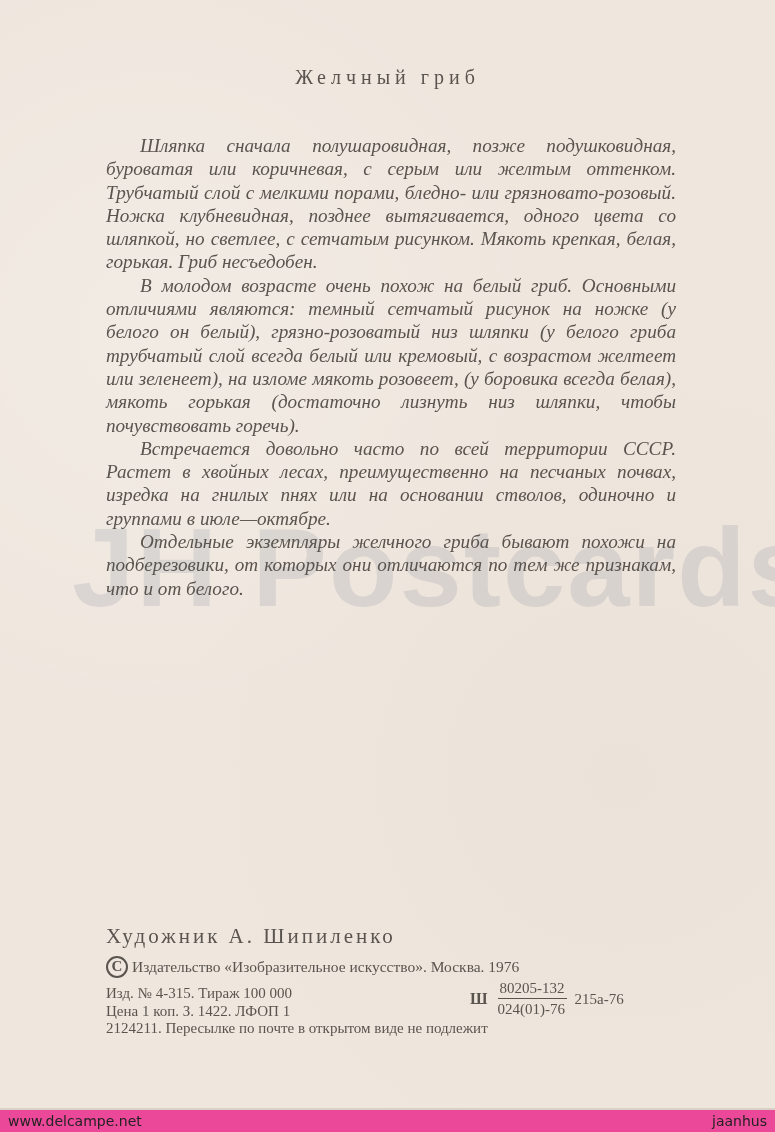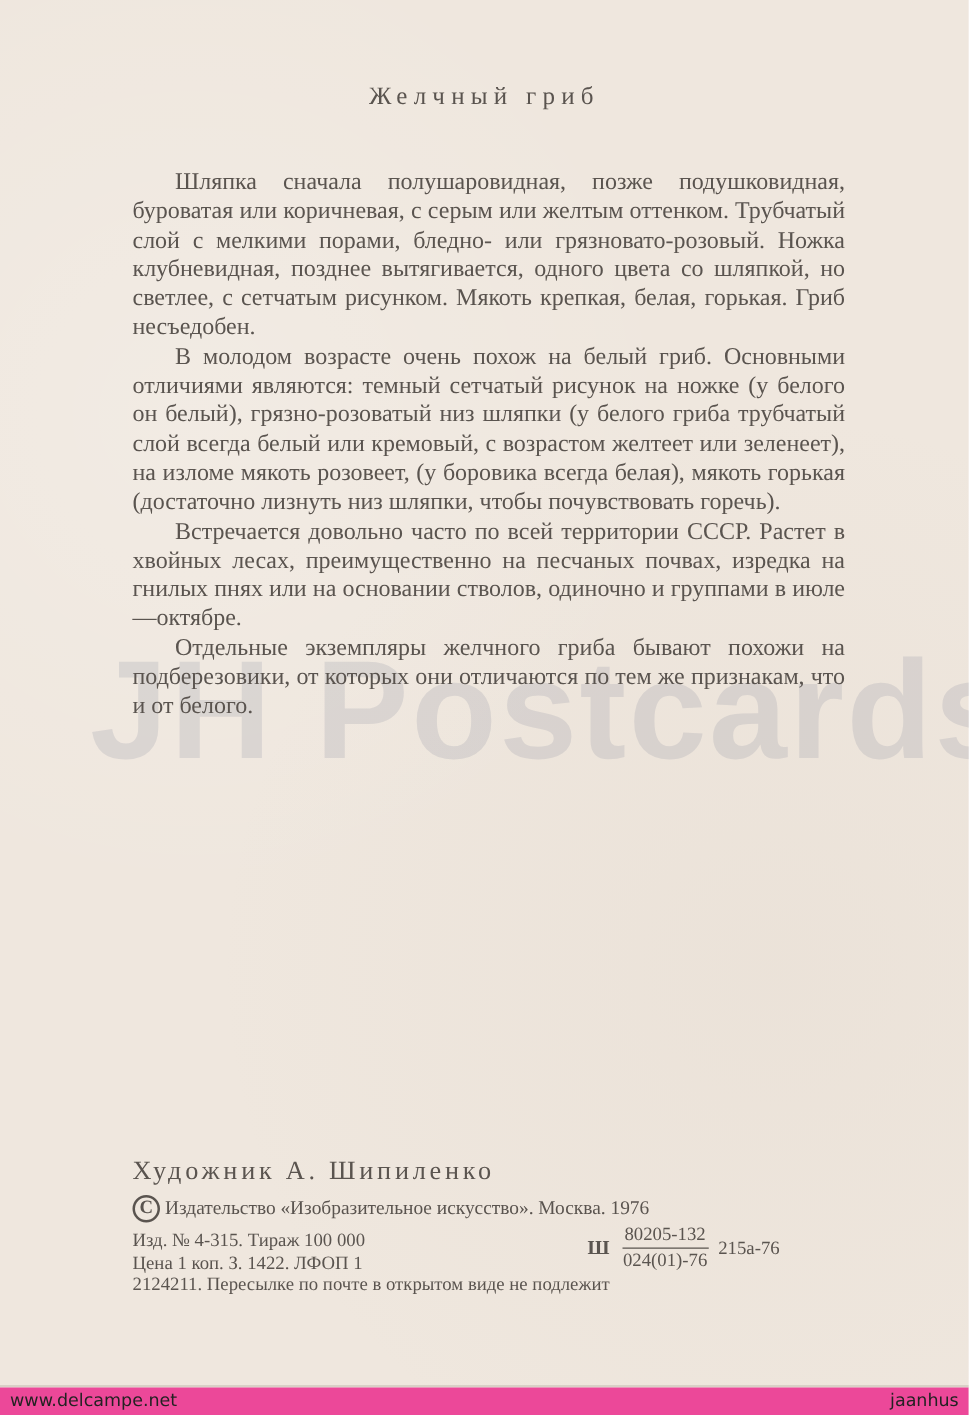--- a/index.html
+++ b/index.html
@@ -49,20 +49,21 @@
       letter-spacing: 0.5px;
     }
     .body-text {
       position: absolute;
       left: 106px;
       top: 134px;
       width: 570px;
       font-size: 19.2px;
       line-height: 23.3px;
       text-align: justify;
+      font-style: italic;
     }
     .body-text p {
       margin: 0;
       text-indent: 34px;
       text-align: justify;
       text-align-last: left;
     }
     .watermark {
       position: absolute;
       left: 72px;
@@ -125,21 +126,21 @@
       white-space: nowrap;
     }
     .index-letter {
       font-weight: bold;
       font-size: 16px;
       margin-right: 10px;
     }
     .fraction {
       display: inline-flex;
       flex-direction: column;
-      align-items: center;
+      align-items: flex-start;
       margin-right: 8px;
     }
     .fraction .num {
       border-bottom: 1px solid #5a544f;
       padding: 0 2px 1px;
       line-height: 17px;
     }
     .fraction .den {
       line-height: 18px;
       padding-top: 1px;

